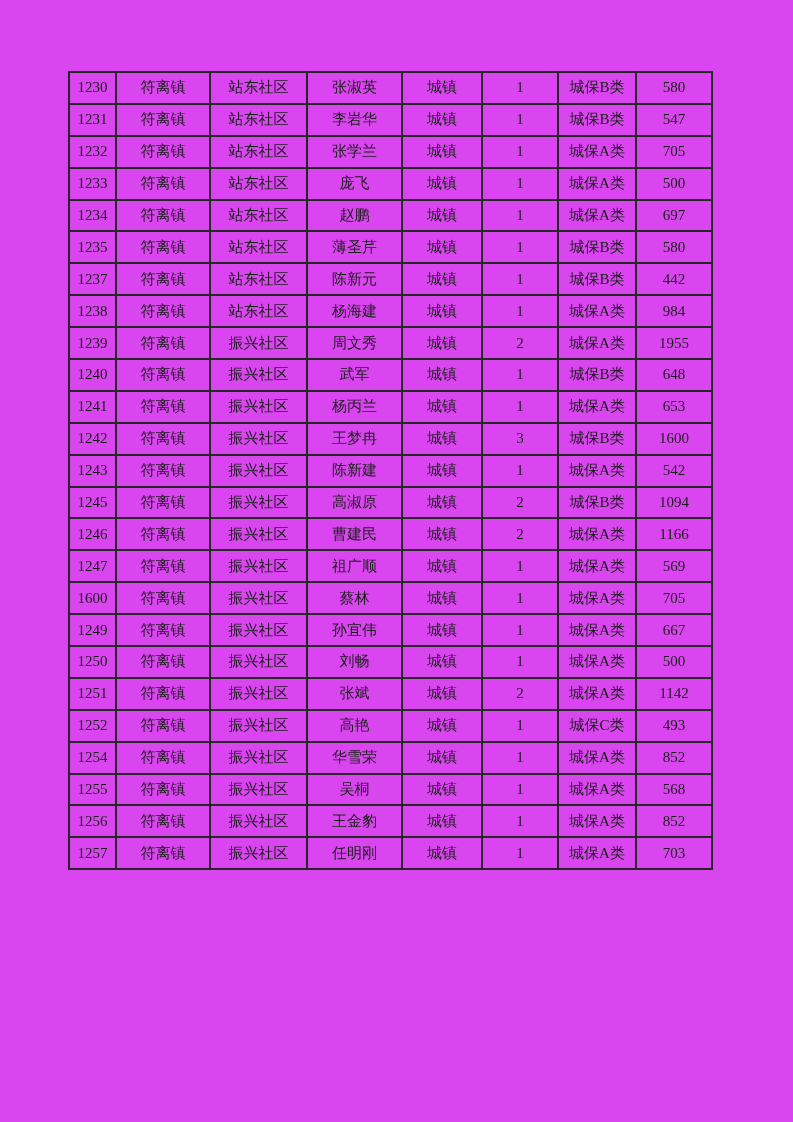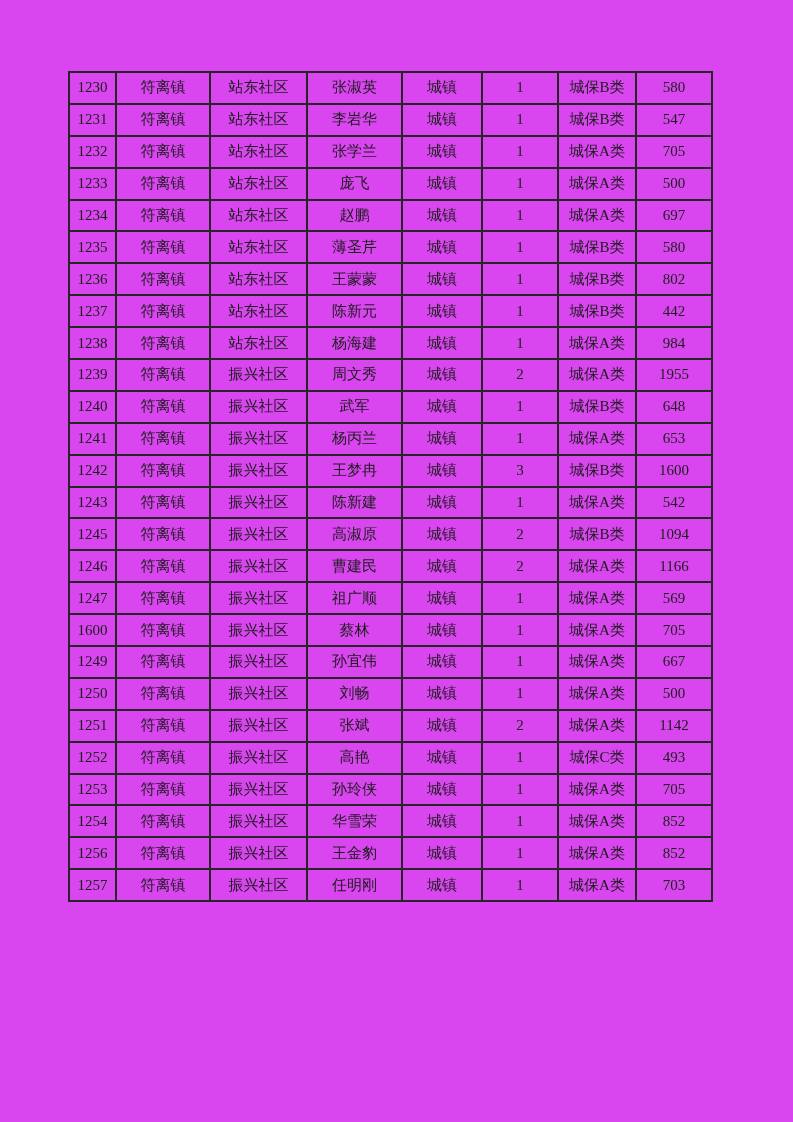--- a/index.html
+++ b/index.html
@@ -106,30 +106,20 @@
     <td>1235</td>
     <td>符离镇</td>
     <td>站东社区</td>
     <td>薄圣芹</td>
     <td>城镇</td>
     <td>1</td>
     <td>城保B类</td>
     <td>580</td>
   </tr>
         <tr>
-    <td>1236</td>
-    <td>符离镇</td>
-    <td>站东社区</td>
-    <td>王蒙蒙</td>
-    <td>城镇</td>
-    <td>1</td>
-    <td>城保B类</td>
-    <td>802</td>
-  </tr>
-        <tr>
     <td>1237</td>
     <td>符离镇</td>
     <td>站东社区</td>
     <td>陈新元</td>
     <td>城镇</td>
     <td>1</td>
     <td>城保B类</td>
     <td>442</td>
   </tr>
         <tr>
@@ -266,38 +256,38 @@
     <td>1252</td>
     <td>符离镇</td>
     <td>振兴社区</td>
     <td>高艳</td>
     <td>城镇</td>
     <td>1</td>
     <td>城保C类</td>
     <td>493</td>
   </tr>
         <tr>
-    <td>1253</td>
-    <td>符离镇</td>
-    <td>振兴社区</td>
-    <td>孙玲侠</td>
-    <td>城镇</td>
-    <td>1</td>
-    <td>城保A类</td>
-    <td>705</td>
-  </tr>
-        <tr>
     <td>1254</td>
     <td>符离镇</td>
     <td>振兴社区</td>
     <td>华雪荣</td>
     <td>城镇</td>
     <td>1</td>
     <td>城保A类</td>
     <td>852</td>
+  </tr>
+        <tr>
+    <td>1255</td>
+    <td>符离镇</td>
+    <td>振兴社区</td>
+    <td>吴桐</td>
+    <td>城镇</td>
+    <td>1</td>
+    <td>城保A类</td>
+    <td>568</td>
   </tr>
         <tr>
     <td>1256</td>
     <td>符离镇</td>
     <td>振兴社区</td>
     <td>王金豹</td>
     <td>城镇</td>
     <td>1</td>
     <td>城保A类</td>
     <td>852</td>

